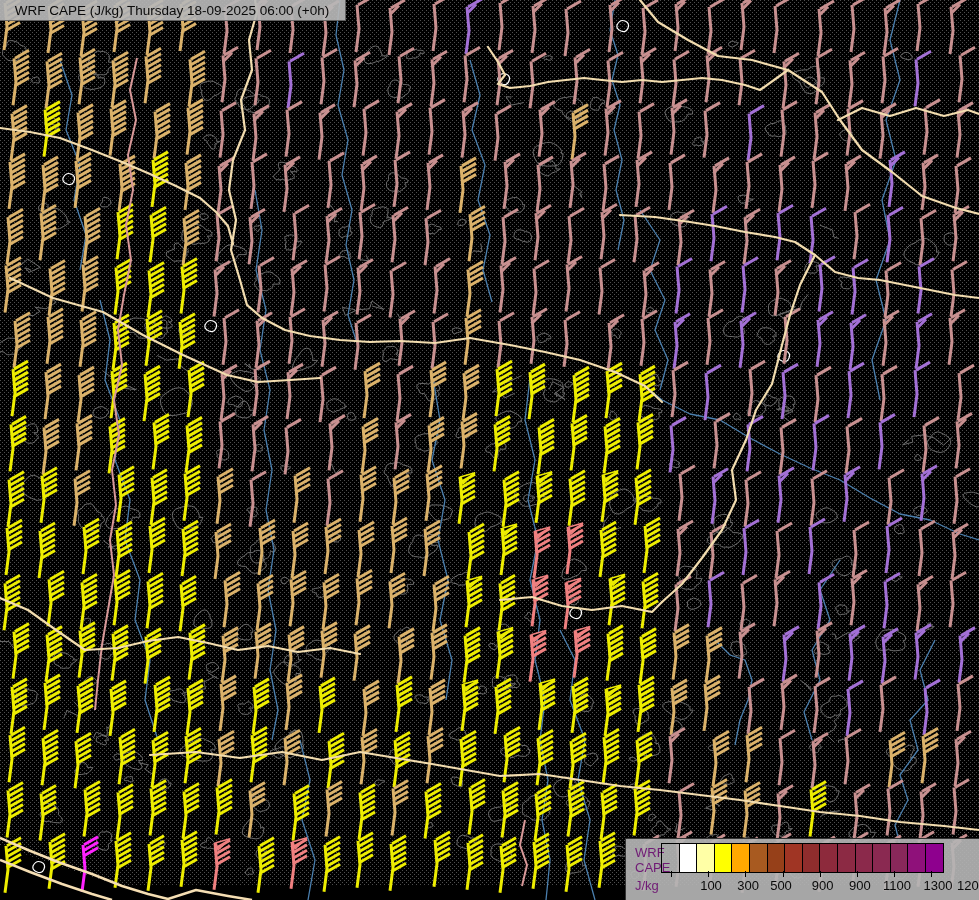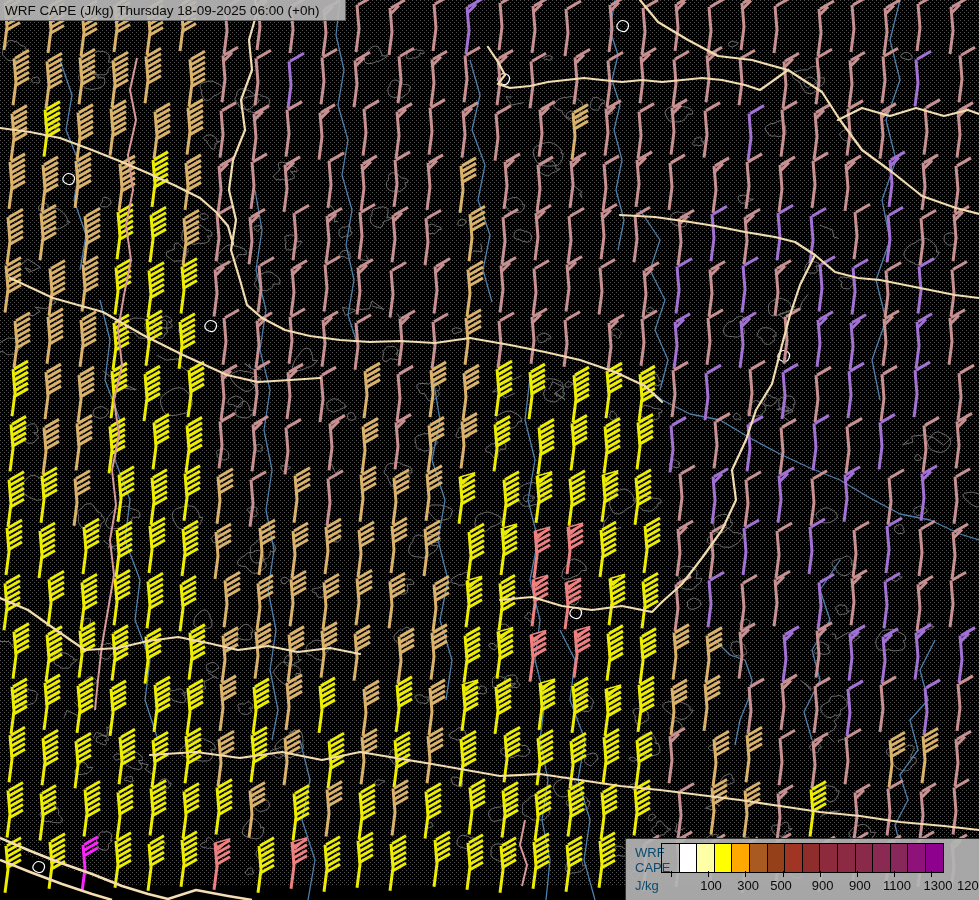--- a/index.html
+++ b/index.html
@@ -1,28 +1,28 @@
 <!DOCTYPE html>
 <html><head>
 <meta charset="utf-8">
 <style>
   html,body{margin:0;padding:0;background:#000;}
   #stage{position:relative;width:979px;height:900px;overflow:hidden;background:#000;
-         font-family:"Liberation Sans",sans-serif;}
+         font-family:"Liberation Sans",sans-serif;text-align:center;}
   #map-svg{position:absolute;left:0;top:0;}
   .title-box{position:absolute;left:0;background:rgba(183,183,183,0.92);color:#0a0a0a;
              font-size:13.5px;line-height:21px;height:21px;padding:0 6px 0 5px;
              white-space:nowrap;border-right:1px solid rgba(40,40,40,.55);
              border-bottom:1px solid rgba(40,40,40,.55);box-sizing:border-box;}
   #title-line1{top:0;width:346px;}
   #title-line2{top:21px;width:468px;}
   #legend{position:absolute;left:625px;top:838px;width:354px;height:62px;
           background:rgba(180,180,180,0.92);border-left:1px solid #333;border-top:1px solid #333;
           box-sizing:border-box;}
-  .legend-word{position:absolute;left:9px;font-size:13px;color:#0c4a6e;line-height:13px;}
+  .legend-word{position:absolute;left:9px;font-size:13px;color:#701a75;line-height:13px;}
   #legend-swatches{position:absolute;left:35px;top:4px;height:28px;display:flex;
                    border:1px solid #000;box-sizing:content-box;}
   .swatch{width:16.6px;height:28px;border-right:1px solid #000;}
   .swatch:last-child{border-right:none;}
   .legend-tick{position:absolute;top:32px;width:1px;height:6px;background:#000;}
   .legend-ticklabel{position:absolute;top:39px;font-size:13px;color:#0a0a0a;
                     transform:translateX(-50%);margin-left:40px;}
 </style>
 </head>
 <body>

